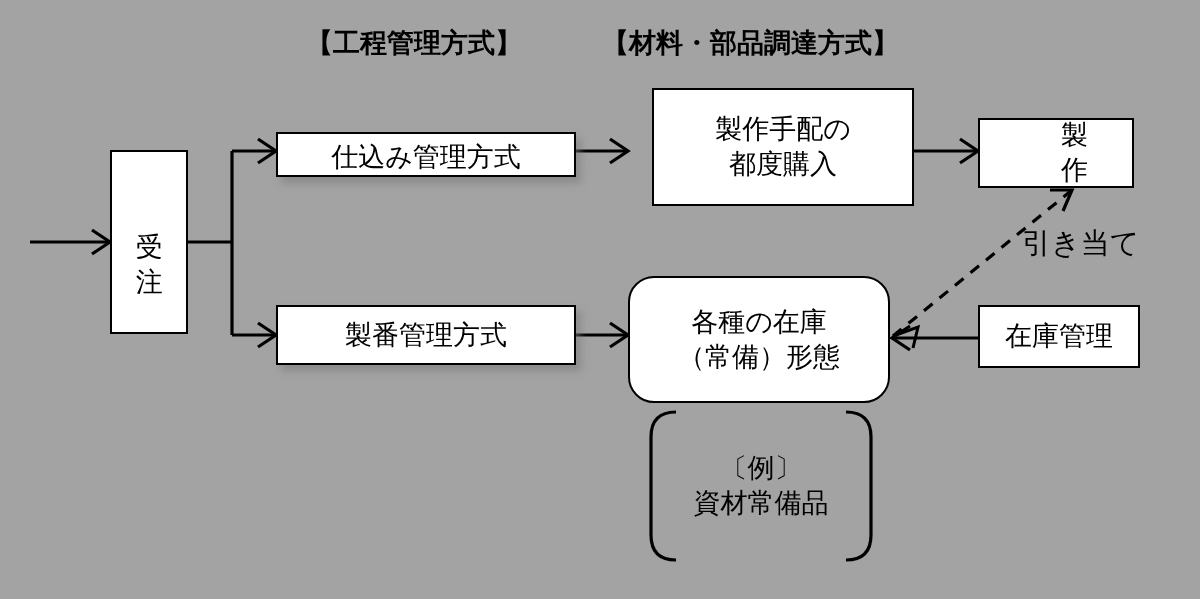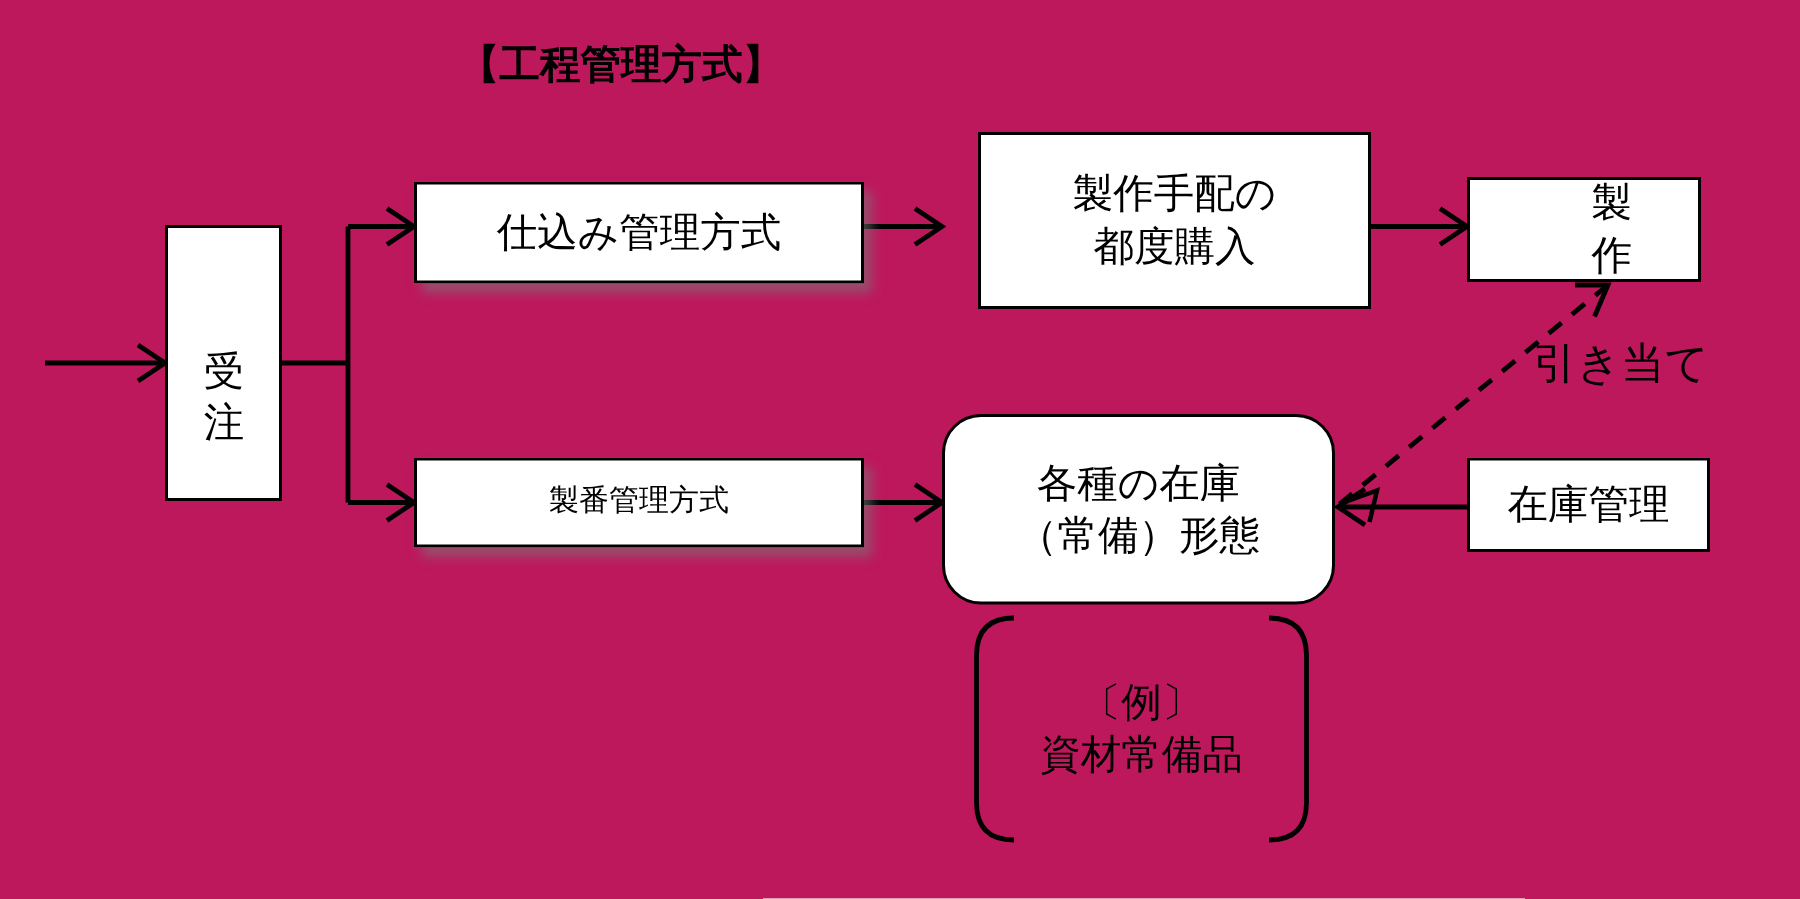--- a/index.html
+++ b/index.html
@@ -8,21 +8,21 @@
     background: #ffffff;
   }
   body {
     font-family: "Liberation Sans", "DejaVu Sans", sans-serif;
     color: #000000;
   }
   #diagram {
     position: relative;
     width: 1200px;
     height: 599px;
-    background: #be185d;
+    background: #a3a3a3;
     overflow: hidden;
   }
   svg.connectors {
     position: absolute;
     left: 0;
     top: 0;
     width: 1200px;
     height: 599px;
     pointer-events: none;
   }
@@ -70,31 +70,32 @@
     padding-top: 6px;
   }
   #node-order .node-text {
     writing-mode: vertical-rl;
     text-orientation: upright;
     letter-spacing: 34px;
   }
 
   #node-shikomi {
     left: 276px;
-    top: 121px;
+    top: 132px;
     width: 300px;
-    height: 68px;
-    font-size: 27px;
+    height: 45px;
+    font-size: 27px;
+    align-items: flex-end;
   }
   #node-seiban {
     left: 276px;
     top: 305px;
     width: 300px;
     height: 60px;
-    font-size: 20px;
+    font-size: 27px;
   }
 
   #node-purchase {
     left: 652px;
     top: 88px;
     width: 262px;
     height: 118px;
     font-size: 27px;
   }
   #node-stock {
@@ -196,20 +197,21 @@
     </g>
 
     <g fill="none" stroke="#000000" stroke-width="3.2" stroke-linecap="butt">
       <path d="M 676 412 Q 651 412 651 437 L 651 535 Q 651 560 676 560"></path>
       <path d="M 846 412 Q 871 412 871 437 L 871 535 Q 871 560 846 560"></path>
     </g>
   </svg>
 
   <div class="heading" style="left:306px; top:30px;">【工程管理方式】</div>
 
+  <div class="heading" style="left:602px; top:30px;">【材料・部品調達方式】</div>
 
   <div class="node" id="node-order">
     <span class="node-text">受注</span>
   </div>
 
   <div class="node shadowed" id="node-shikomi">
     <span class="node-text">仕込み管理方式</span>
   </div>
 
   <div class="node shadowed" id="node-seiban">

